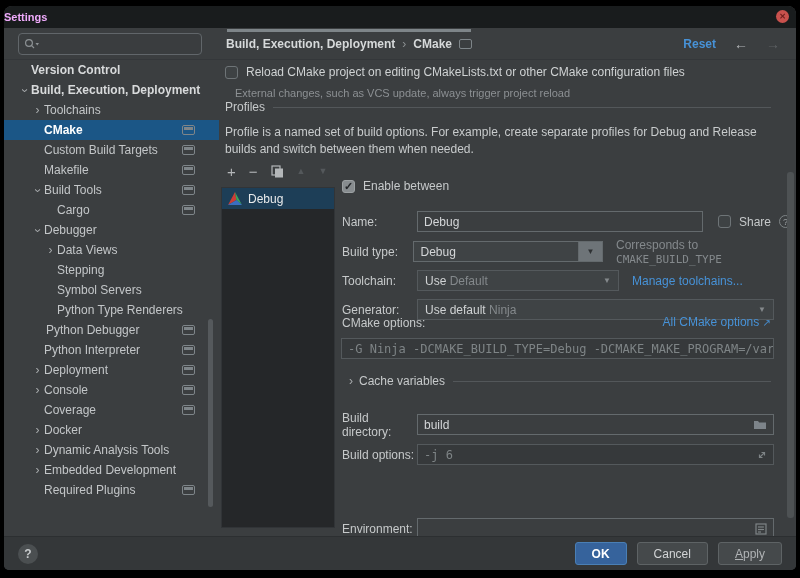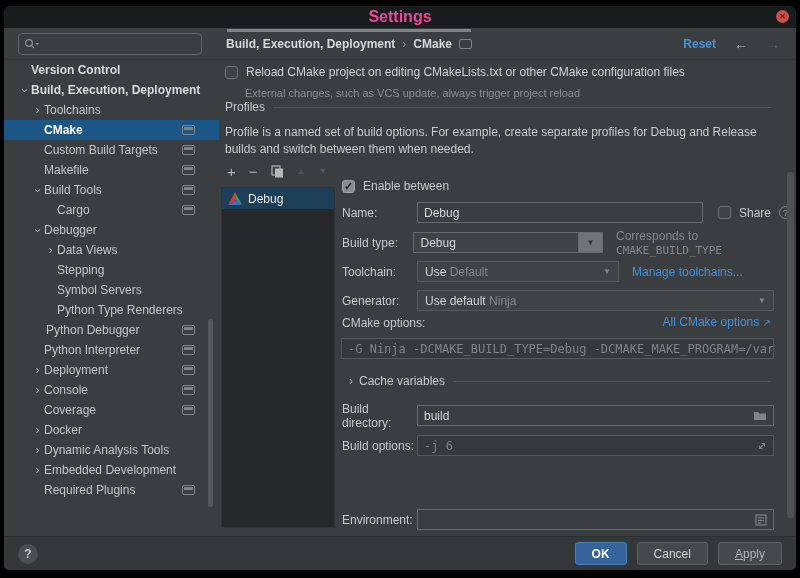--- a/index.html
+++ b/index.html
@@ -1,20 +1,20 @@
 <!DOCTYPE html>
 <html><head>
 <meta charset="utf-8">
 <style>
   * { margin:0; padding:0; box-sizing:border-box; }
   html,body { width:800px; height:578px; background:#000; font-family:"Liberation Sans", sans-serif; overflow:hidden; }
   .window { position:absolute; left:4px; top:6px; width:792px; height:564px; background:#3b3e40; border-radius:8px 8px 5px 5px; overflow:hidden; display:flex; flex-direction:column; }
   
   .titlebar { height:22px; background:#191c1d; position:relative; flex:0 0 auto; }
-  .titlebar .title { display:block; text-align:center; font-size:16px; font-weight:bold; color:#ec4899; line-height:22px; }
+  .titlebar .title { display:block; font-size:11px; font-weight:bold; color:#f0abfc; line-height:22px; }
   .close-btn { position:absolute; right:7px; top:4px; width:13px; height:13px; border-radius:50%; background:#c9514d; color:#6e1d1c; font-size:8px; line-height:13px; text-align:center; font-weight:bold; cursor:default; }
   
   .header { height:32px; position:relative; flex:0 0 auto; border-bottom:1px solid #34373a; }
   .search-box { position:absolute; left:14px; top:5px; width:184px; height:22px; background:#3a3d3f; border:1px solid #61666a; border-radius:4px; display:flex; align-items:center; padding:0 5px; }
   .search-box input { flex:1; background:transparent; border:none; outline:none; color:#d4d6d8; font-size:12px; min-width:0; }
   .search-glyph { display:flex; align-items:center; color:#8c9194; margin-right:3px; }
   .breadcrumb { position:absolute; left:222px; top:0; height:32px; display:flex; align-items:center; gap:7px; }
   .crumb { font-size:12px; font-weight:bold; color:#d6d9da; }
   .crumb-sep { color:#8c9092; font-size:12px; }
   .hdr-right { position:absolute; right:16px; top:0; height:32px; display:flex; align-items:center; gap:18px; }
@@ -49,21 +49,21 @@
   .combo { background:#3f4345; border:1px solid #646a6d; height:21px; display:flex; align-items:center; padding:0 0 0 7px; color:#d4d6d8; position:relative; }
   .combo .val { flex:1; white-space:nowrap; overflow:hidden; }
   .combo .arrow-btn { width:24px; align-self:stretch; border-left:1px solid #646a6d; display:flex; align-items:center; justify-content:center; color:#2e3133; background:#6e7478; font-size:8px; }
   .combo .arrow-flat { width:22px; text-align:center; color:#84898c; font-size:8px; }
   .combo.dim { border-color:#54595c; }
   .combo.dim .val { color:#d0d3d4; }
   .gray { color:#84898c; }
   .mono { font-family:"DejaVu Sans Mono", monospace; }
   .link { color:#4792d7; cursor:pointer; }
   .row-label { color:#c6c9ca; }
-  .form-row { display:flex; align-items:center; }
+  .form-row { display:flex; align-items:center;margin-top:9px; }
   
   .ptoolbar { display:flex; align-items:center; gap:13px; }
   .tb-icon { color:#b4b7b9; font-size:15px; line-height:15px; cursor:pointer; }
   .tb-icon.disabled { color:#54585b; font-size:9px; cursor:default; }
   .listbox { background:#252729; border:1px solid #313437; }
   .plist-row { height:21px; display:flex; align-items:center; gap:6px; padding:0 6px; color:#d4d6d8; font-size:12px; }
   .plist-row.selected { background:#1d3e57; color:#e8eaeb; }
   .main-scroll { position:absolute; right:2px; top:112px; width:7px; height:346px; background:#4e5254; border-radius:3px; }
   
   .footer { height:34px; flex:0 0 auto; background:#343739; border-top:1px solid #2c2f31; display:flex; align-items:center; padding:0 14px; gap:10px; }
@@ -241,21 +241,21 @@
     <div style="position:relative; width:0;">
         <div class="sidebar-scroll" style="left:-11px;"></div>
       </div>
 
     <div class="main">
 
       <div class="abs cb-row" style="left:6px; top:5px;">
         <span class="cb"></span>
         <span style="color:#cfd2d3;">Reload CMake project on editing CMakeLists.txt or other CMake configuration files</span>
       </div>
-      <div class="abs hint" style="left:26px; top:27px;">External changes, such as VCS update, always trigger project reload</div>
+      <div class="abs hint" style="left:16px; top:27px;">External changes, such as VCS update, always trigger project reload</div>
 
       <div class="abs section-sep" style="left:6px; top:39px; right:25px; height:16px;">
         <span>Profiles</span>
         <span class="line"></span>
       </div>
 
       <div class="abs" style="left:6px; top:64px; width:560px; line-height:17px; color:#c8cbcc;">Profile is a named set of build options. For example, create separate profiles for Debug and Release builds and switch between them when needed.</div>
 
       <div class="abs ptoolbar" style="left:8px; top:104px;">
         <span class="tb-icon">+</span>

